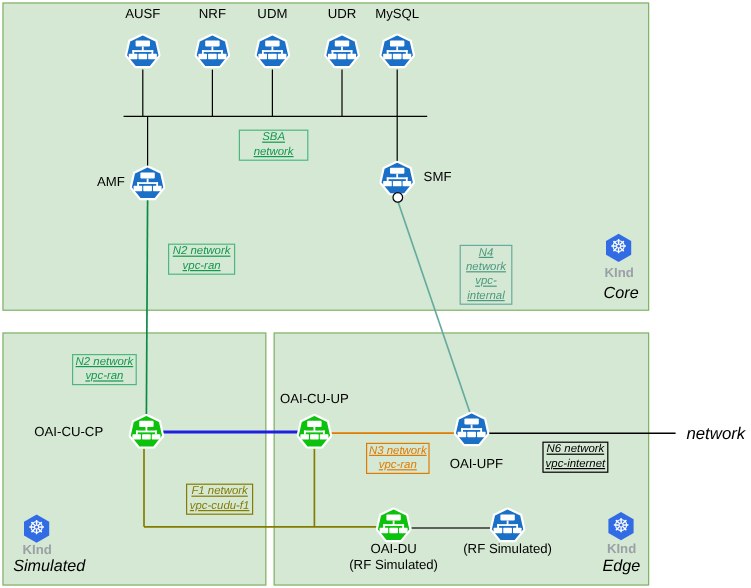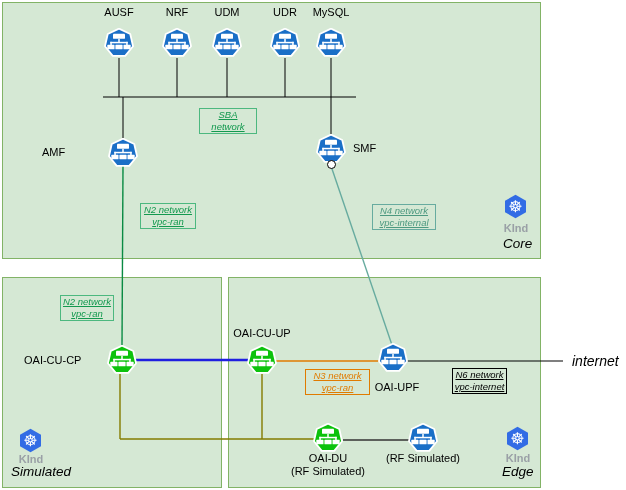--- a/index.html
+++ b/index.html
@@ -5,21 +5,21 @@
   html,body{margin:0;padding:0;background:#fff;}
   #canvas{position:relative;width:626px;height:490px;background:#fff;overflow:hidden;
           font-family:"Liberation Sans",sans-serif;}
   .zone{position:absolute;background:#d5e8d4;border:1px solid #82b366;box-sizing:border-box;}
   #overlay{position:absolute;left:0;top:0;z-index:1;pointer-events:none;}
   .node{position:absolute;width:30px;height:30px;z-index:3;}
   .node svg{width:100%;height:100%;display:block;}
   .blue{color:#1a6fc7;}
   .green{color:#0cc20c;}
   .nlabel{position:absolute;z-index:4;font-size:11px;line-height:13px;color:#000;text-align:center;}
-  .nlabel.right{text-align:left;}
+  .nlabel.right{text-align:right;}
   .nlabel.left{text-align:left;}
   .netlabel{position:absolute;z-index:2;background:#d5e8d4;border:1px solid;
             font:italic 9.5px/12px "Liberation Sans",sans-serif;text-align:center;padding:0 1px;box-sizing:border-box;text-decoration:underline;}
   .net-green{color:#13994f;border-color:#4cb87f;}
   .net-teal{color:#4d9980;border-color:#67ab9f;}
   .net-blue{color:#1f1fe0;border-color:#1f1fe0;}
   .net-olive{color:#847c00;border-color:#847c00;}
   .net-orange{color:#e07b00;border-color:#e07b00;}
   .net-black{color:#000;border-color:#000;}
   .kind-logo{position:absolute;width:25px;height:25px;z-index:3;}
@@ -122,29 +122,33 @@
     </div>
   <div class="smf-port"></div>
 
   <div class="netlabel net-green" style="left:199px;top:108px;width:58px">
     <span>SBA network</span>
   </div>
   <div class="netlabel net-green" style="left:140px;top:203px;width:56px">
     <span style="display:block">N2 network</span>
     <span style="display:block">vpc-ran</span>
   </div>
-  <div class="netlabel net-teal" style="left:372px;top:204px;width:64px">
+  <div class="netlabel net-teal" style="left:383px;top:204px;width:44px">
     <span style="display:block">N4 network</span>
     <span style="display:block">vpc-internal</span>
   </div>
   <div class="netlabel net-green" style="left:60px;top:295px;width:54px">
     <span style="display:block">N2 network</span>
     <span style="display:block">vpc-ran</span>
   </div>
-  <div class="netlabel net-orange" style="left:305px;top:369px;width:65px">
+  <div class="netlabel net-olive" style="left:155px;top:403px;width:56px">
+    <span style="display:block">F1 network</span>
+    <span style="display:block">vpc-cudu-f1</span>
+  </div>
+  <div class="netlabel net-orange" style="left:305px;top:369px;width:53px">
     <span style="display:block">N3 network</span>
     <span style="display:block">vpc-ran</span>
   </div>
   <div class="netlabel net-black" style="left:452px;top:368px;width:55px">
     <span style="display:block">N6 network</span>
     <span style="display:block">vpc-internet</span>
   </div>
 
   <div class="nlabel right" style="left:24px;top:354px;width:62px">OAI-CU-CP</div>
   <div class="node" style="left:107px;top:345px">
@@ -206,15 +210,15 @@
 
   <div class="kind-logo" style="left:505px;top:426px">
     <svg viewBox="0 0 100 100">
         <polygon points="50,3 92,27 92,73 50,97 8,73 8,27" fill="#326ce5"></polygon>
       </svg>
     <span class="wheel">☸</span>
   </div>
   <div class="kind-text" style="left:501px;top:452px;width:34px">KInd</div>
   <div class="zone-name" style="left:502px;top:464px">Edge</div>
 
-  <div class="internet" style="left:572px;top:353px">internet</div>
+  <div class="internet" style="left:572px;top:353px">network</div>
 
 </div>
 
 </body></html>

